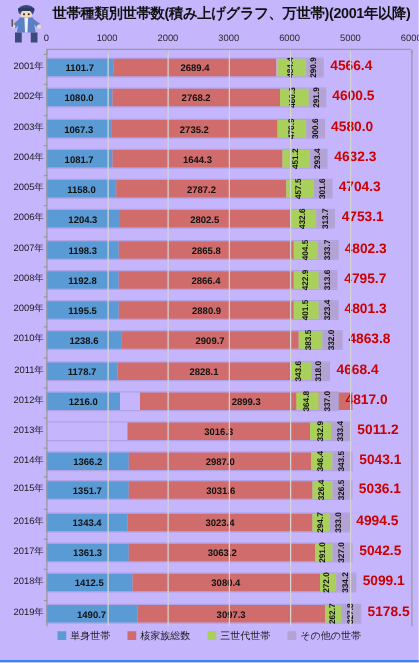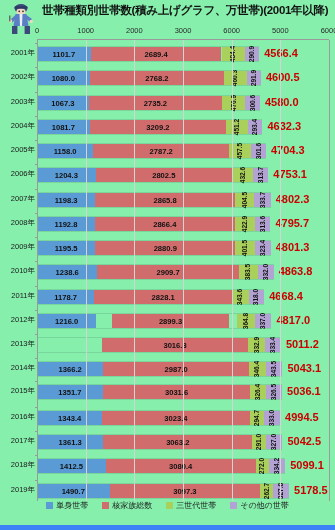--- a/index.html
+++ b/index.html
@@ -6,22 +6,22 @@
   html, body {
     margin: 0; padding: 0;
     width: 335px; height: 530px;
     background: #ffffff;
     font-family: "Liberation Sans", "DejaVu Sans", sans-serif;
     overflow: hidden;
   }
   #root {
     position: relative;
     width: 335px; height: 530px;
-    background: #86efac;
-    border-bottom: 5px solid #3b82f6;
+    background: #c4b5fd;
+    border-bottom: 2px solid #3b82f6;
   }
 
   
   .header {
     position: absolute; left: 0; top: 0; width: 335px; height: 24px;
   }
   .mascot {
     position: absolute; left: 5px; top: 1px; width: 34px; height: 34px;
   }
   .chart-title {
@@ -220,21 +220,21 @@
           <div class="total-label" style="left: 227.893px;">4580.0</div>
         </div>
         <div class="row" style="top: 72.7895px; height: 24.2632px;">
           <div class="row-tick"></div>
           <div class="row-label">2004年</div>
           <div class="bar" style="left: 0px; width: 225.439px;">
             <div class="seg single" style="left: 0px; width: 52.6427px;">
               <div class="seg-label h">1081.7</div>
             </div>
             <div class="seg nuclear" style="left: 52.6427px; width: 136.564px;">
-              <div class="seg-label h">3209.2</div>
+              <div class="seg-label h">1644.3</div>
             </div>
             <div class="seg three" style="left: 189.206px; width: 21.9584px;">
               <div class="seg-label v">451.2</div>
             </div>
             <div class="seg other" style="left: 211.165px; width: 14.2788px;">
               <div class="seg-label v">293.4</div>
             </div>
           </div>
           <div class="total-label" style="left: 230.439px;">4632.3</div>
         </div>
@@ -371,21 +371,21 @@
           </div>
           <div class="total-label" style="left: 232.195px;">4668.4</div>
         </div>
         <div class="row" style="top: 266.895px; height: 24.2632px;">
           <div class="row-tick"></div>
           <div class="row-label">2012年</div>
           <div class="bar" style="left: 0px; width: 234.427px;">
             <div class="seg single" style="left: 0px; width: 59.1787px;">
               <div class="seg-label h">1216.0</div>
             </div>
-            <div class="seg nuclear" style="left: 45px; width: 117px; margin-left: 30px;">
+            <div class="seg nuclear" style="left: 45px; width: 170px; margin-left: 30px;">
               <div class="seg-label h">2899.3</div>
             </div>
             <div class="seg three" style="left: 200.278px; width: 17.7536px;">
               <div class="seg-label v">364.8</div>
             </div>
             <div class="seg other" style="left: 218.032px; width: 16.4007px;">
               <div class="seg-label v">337.0</div>
             </div>
           </div>
           <div class="total-label" style="left: 239.427px;">4817.0</div>

